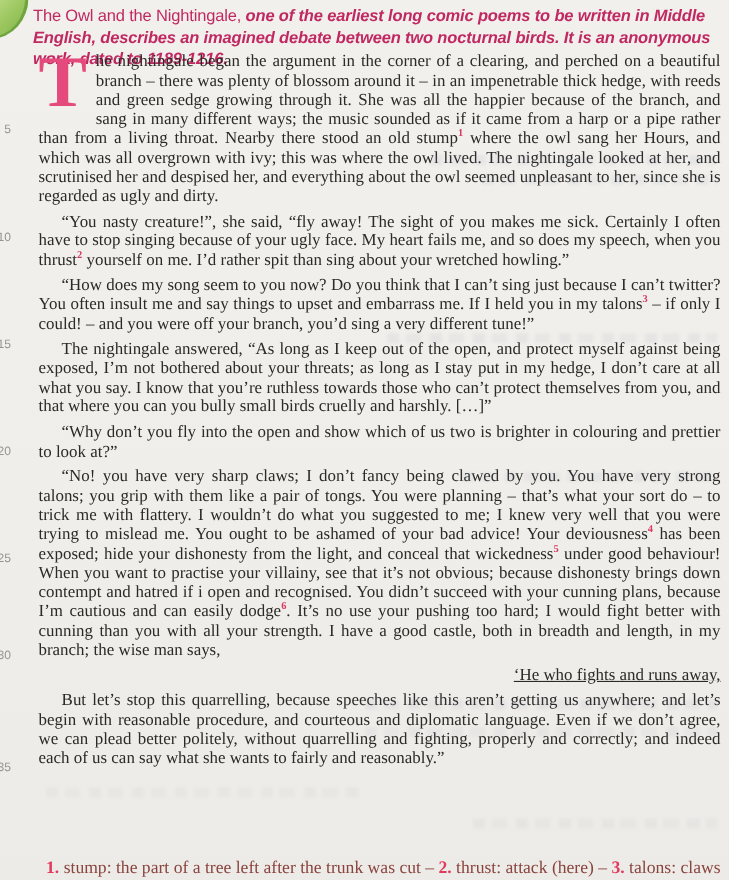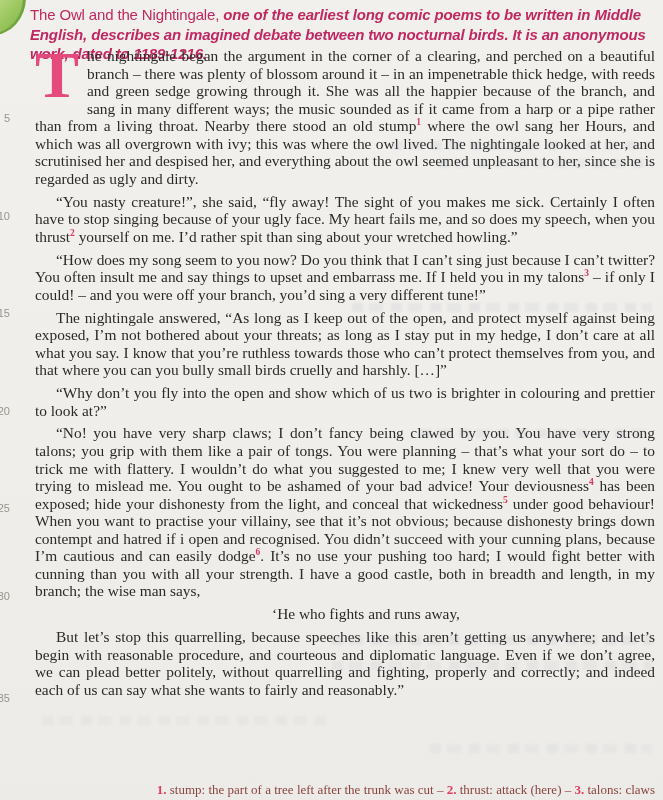--- a/index.html
+++ b/index.html
@@ -30,34 +30,34 @@
     color:var(--c-body,#2b2a28);
     font-size:15.4px;line-height:17.55px;text-align:justify;
   }
   .para{margin:0 0 5.3px 0;text-indent:21px;}
   .para.first{text-indent:0;}
   .dropcap{
     float:left;font-weight:bold;color:var(--c-dropcap,#e54a7d);
     font-size:66px;line-height:50px;height:50px;
     margin:3px 8px 2px 0;text-indent:0;
   }
-  .verse{margin:0 0 5.3px 42px;text-align:center;text-indent:0;}
+  .verse{margin:0 0 5.3px 42px;text-align:right;text-indent:0;text-decoration:underline;}
   sup.fnref{
     color:var(--c-sup,#d63a5e);font-size:9.5px;font-weight:bold;
     line-height:0;vertical-align:super;
   }
   
   .lineno{
     position:absolute;left:-9px;width:19px;text-align:right;
     font-family:"Liberation Sans",sans-serif;font-size:11px;color:#95958d;
   }
   
   .footnotes{
     position:absolute;right:8px;bottom:3px;text-align:center;
-    font-size:13px;line-height:15.4px;color:var(--c-fntext,#8a443f);
+    font-size:16px;line-height:15.4px;color:var(--c-fntext,#8a443f);
   }
   .fn-num{color:var(--c-fnnum,#e03a5e);font-weight:bold;}
   
   .bleed{
     position:absolute;height:9px;filter:blur(1.3px);opacity:.5;pointer-events:none;
     background:repeating-linear-gradient(90deg,
       rgba(120,140,170,.20) 0 11px, rgba(120,140,170,0) 11px 17px,
       rgba(120,140,170,.16) 17px 31px, rgba(120,140,170,0) 31px 39px);
   }
 </style>

